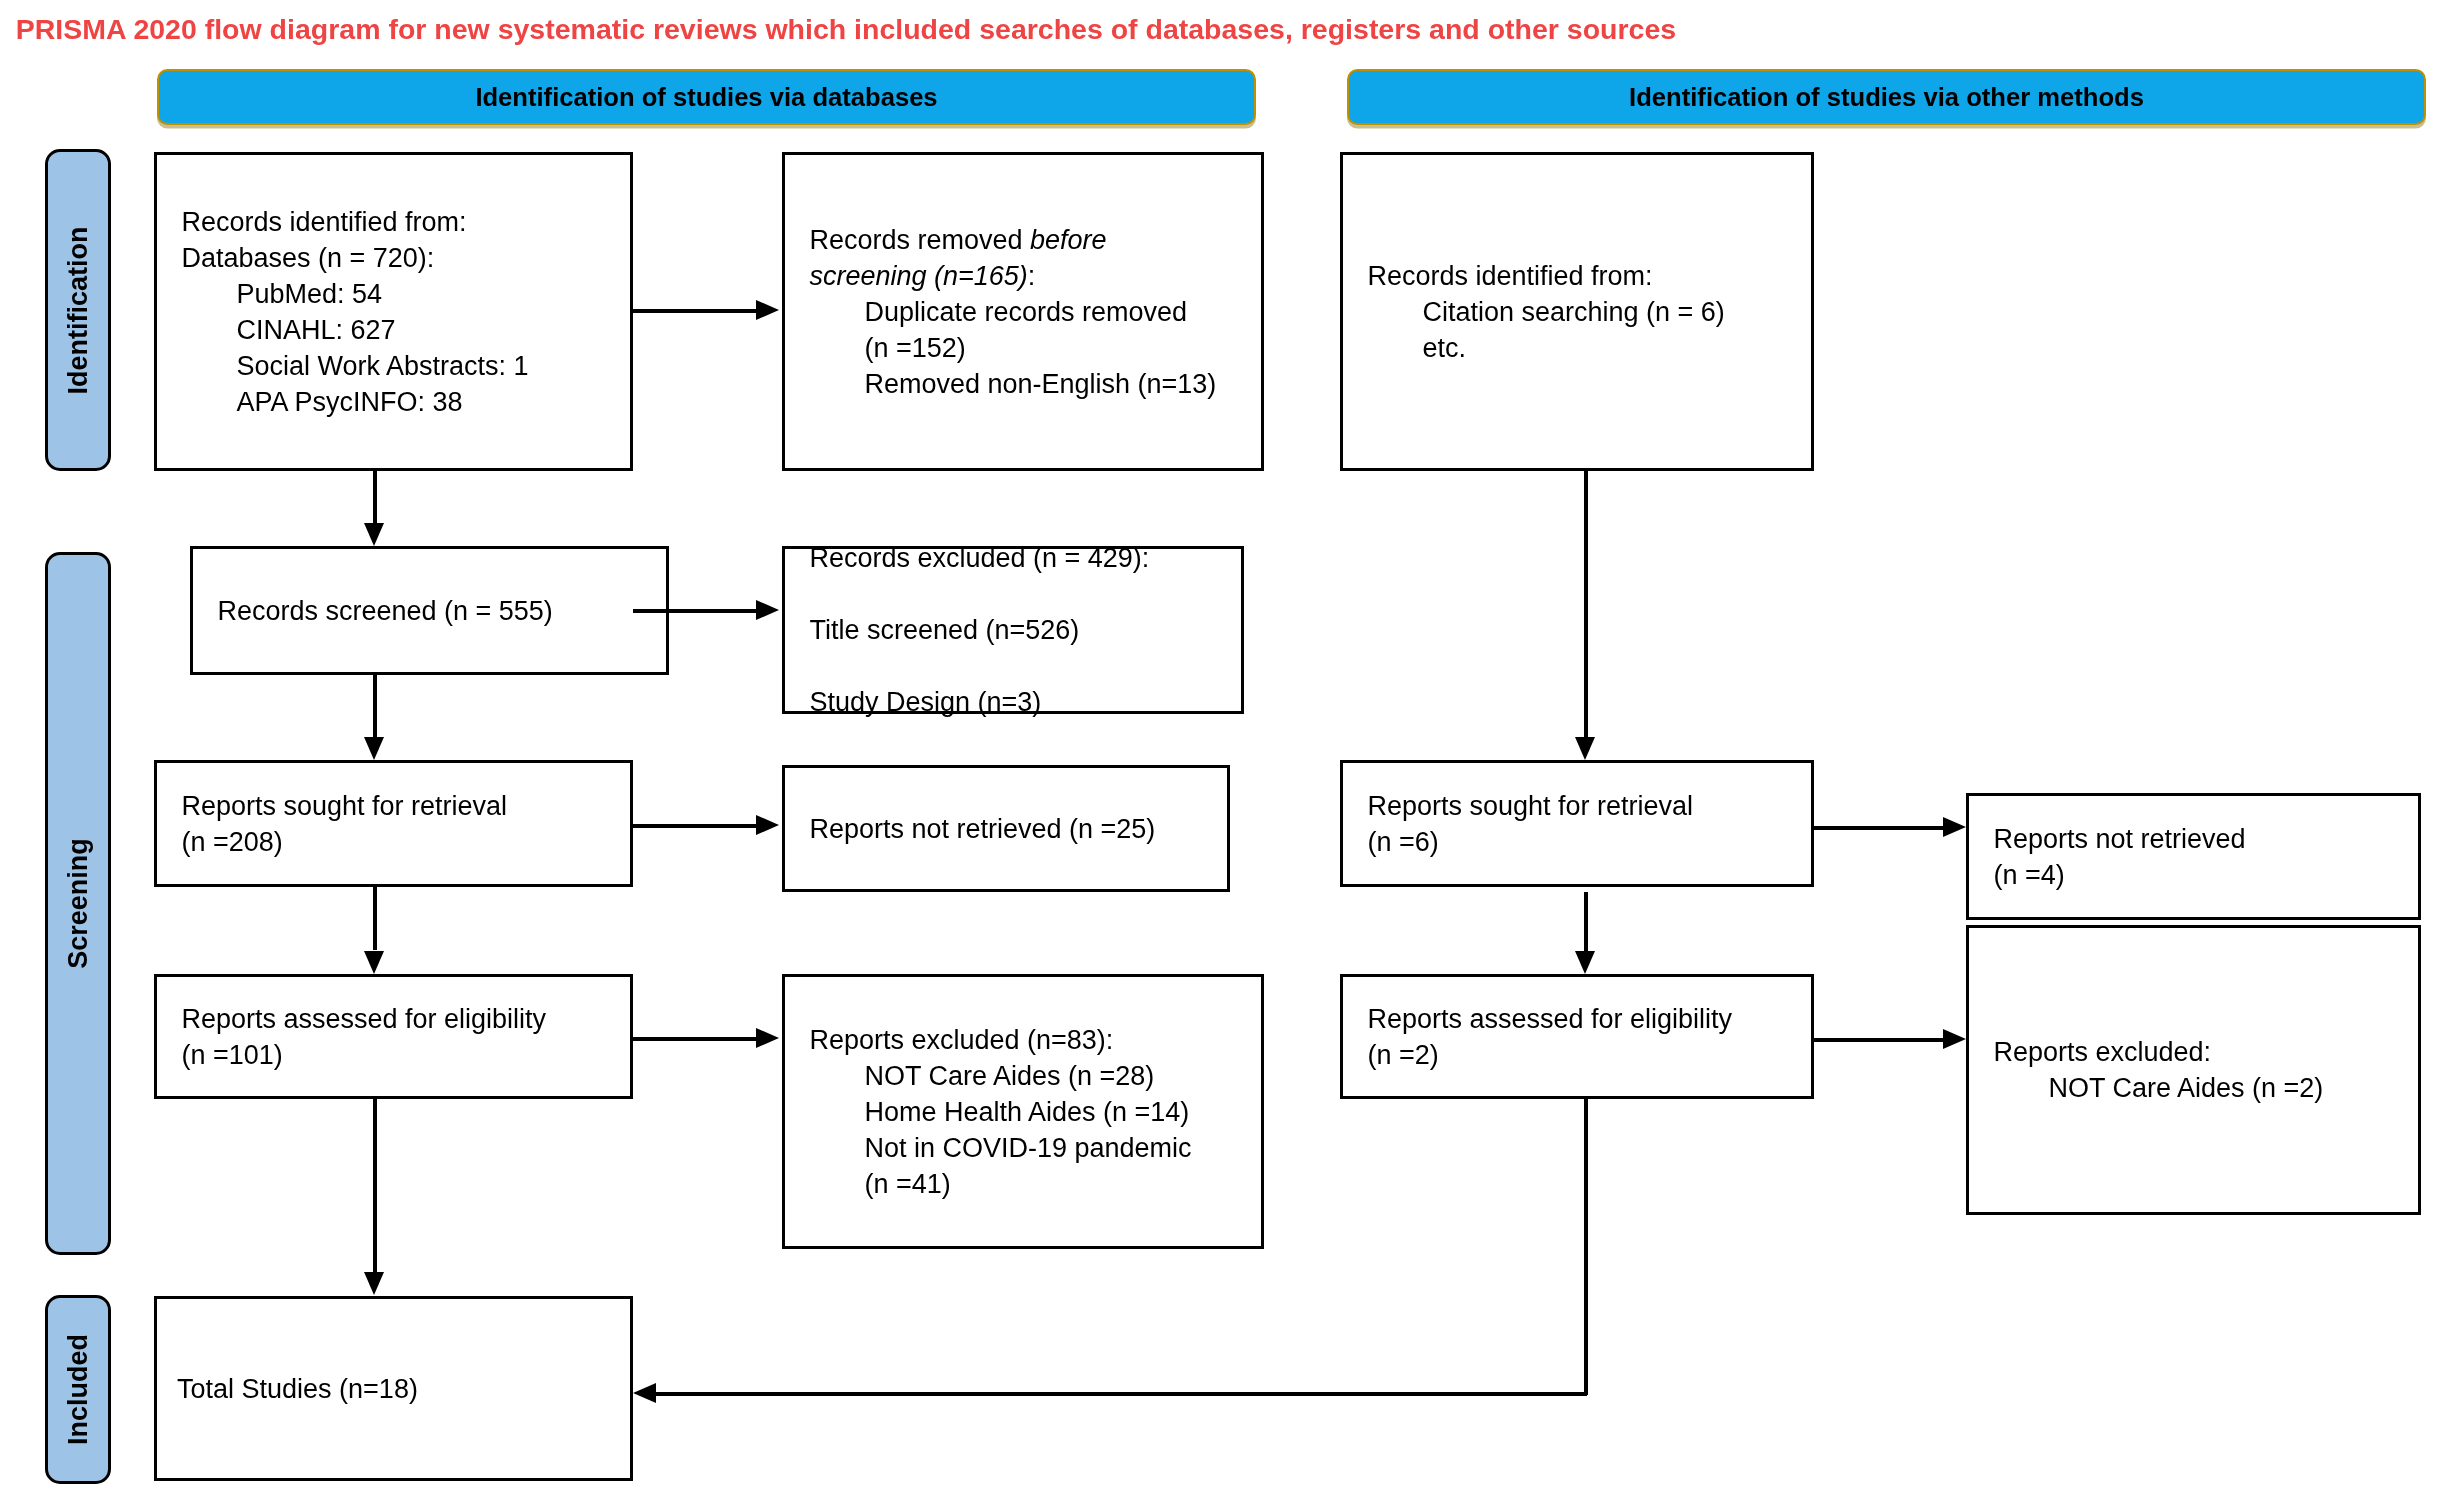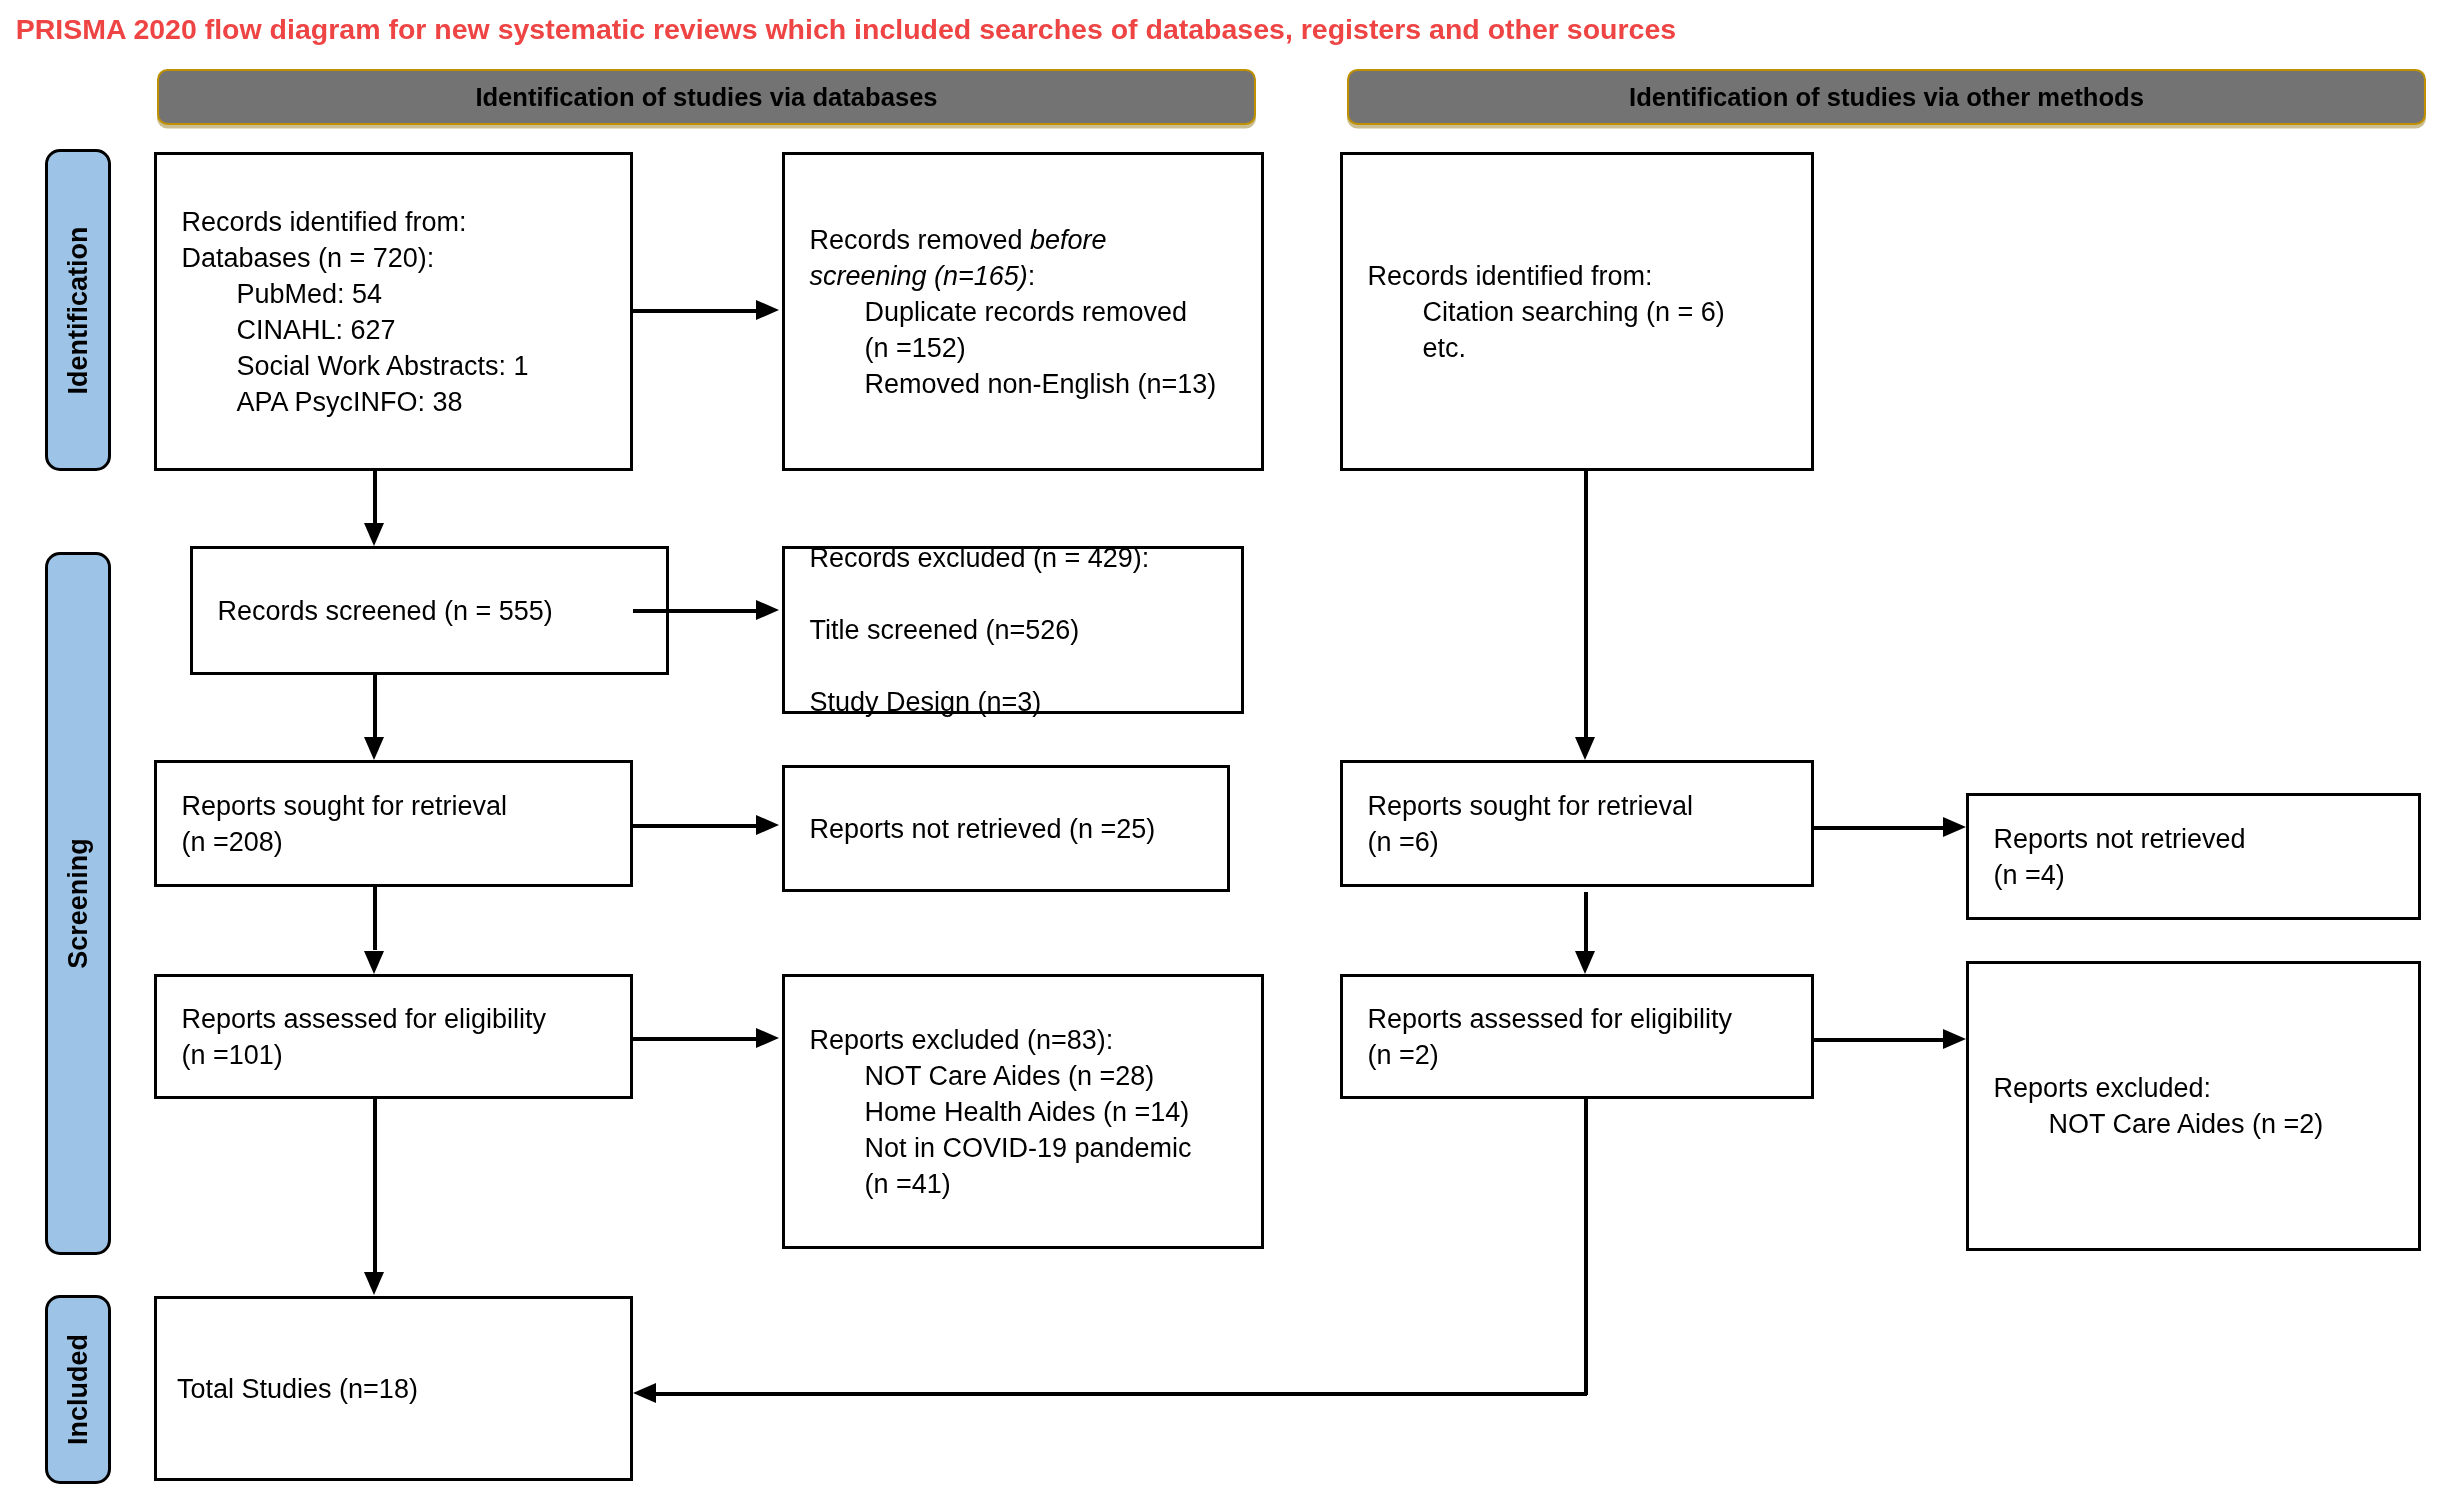--- a/index.html
+++ b/index.html
@@ -1,21 +1,21 @@
 <!DOCTYPE html>
 <html style="font-size:9.3px"><head>
 <meta charset="utf-8">
 <style>
   html,body{margin:0;padding:0;background:#fff;}
   body{font-family:"Liberation Sans","DejaVu Sans",sans-serif;}
   .canvas{position:relative;width:2462px;height:1502px;background:#fff;overflow:hidden;}
 
   .page-title{position:absolute;left:15.7px;top:12.8px;font-size:28.5px;font-weight:bold;color:#ef4444;white-space:nowrap;}
 
-  .banner{position:absolute;top:69px;height:56px;background:#737373;border:2.3px solid #BF9000;border-radius:10.5px;
+  .banner{position:absolute;top:69px;height:56px;background:#0ea5e9;border:2.3px solid #BF9000;border-radius:10.5px;
           box-shadow:0 3.5px 0 rgba(140,110,10,0.45);display:flex;align-items:center;justify-content:center;
           font-size:25.6px;font-weight:bold;color:#000;box-sizing:border-box;}
   .banner-db{left:157px;width:1099px;}
   .banner-other{left:1347px;width:1079px;}
 
   .sidebar{position:absolute;left:45px;width:66px;background:#9DC3E6;border:3.5px solid #000;border-radius:15px;
            display:flex;align-items:center;justify-content:center;box-sizing:border-box;}
   .sidebar .vtext{transform:rotate(-90deg);white-space:nowrap;font-size:27px;font-weight:bold;color:#000;}
   .sb-identification{top:149px;height:322px;}
   .sb-screening{top:552px;height:703px;}
@@ -125,21 +125,21 @@
   <div class="box" style="left:1340px;top:974px;width:474px;height:125px;">
     <div class="bline">Reports assessed for eligibility</div>
     <div class="bline">(n =2)</div>
   </div>
 
   <div class="box" style="left:1966px;top:765px;width:455px;height:127px;margin-top:28px;">
     <div class="bline">Reports not retrieved</div>
     <div class="bline">(n =4)</div>
   </div>
 
-  <div class="box" style="left:1966px;top:961px;width:455px;height:290px;">
+  <div class="box" style="left:1966px;top:925px;width:455px;height:290px;">
     <div class="bline">Reports excluded:</div>
     <div class="bline ind">NOT Care Aides (n =2)</div>
   </div>
 
   <div class="vline" style="left:373px;top:471px;width:3.5px;height:52px;"></div>
   <div class="ah ah-down" style="left:364px;top:523px;"></div>
 
   <div class="vline" style="left:373px;top:675px;width:3.5px;height:62px;"></div>
   <div class="ah ah-down" style="left:364px;top:737px;"></div>
 

